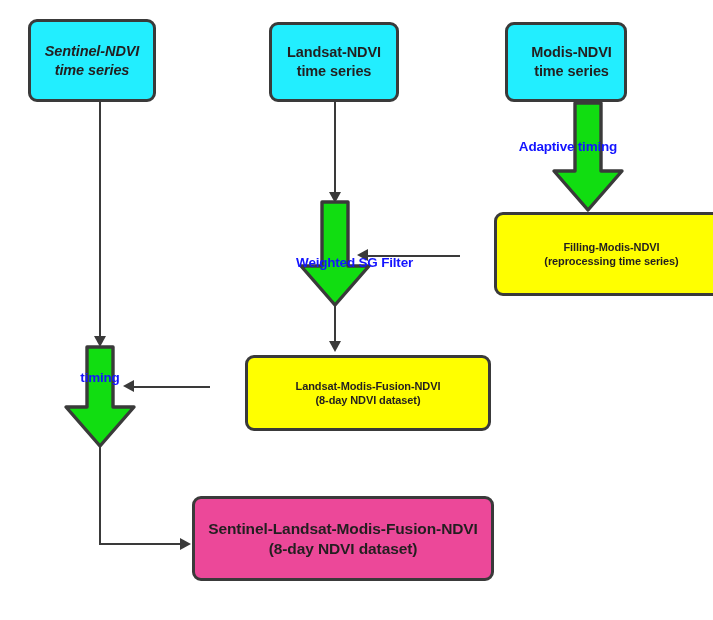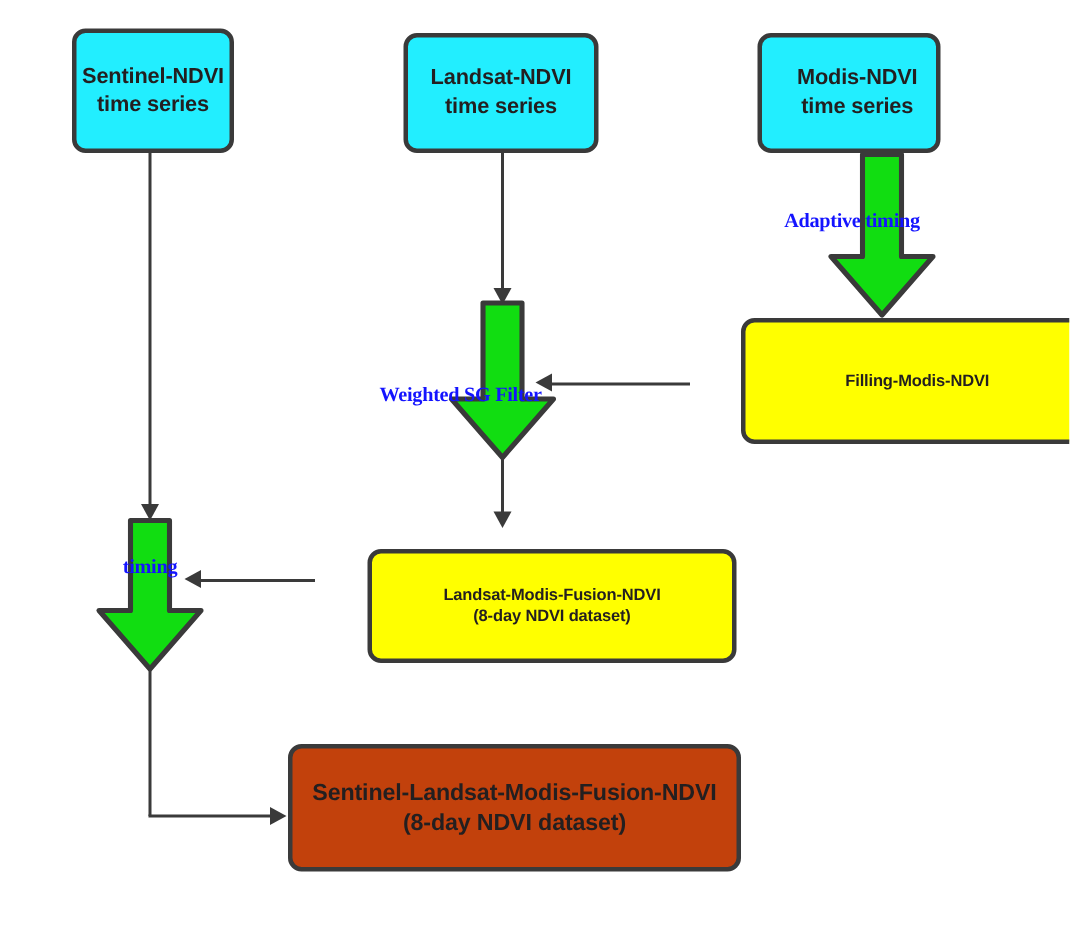--- a/index.html
+++ b/index.html
@@ -28,21 +28,21 @@
     font-weight: bold;
     line-height: 1.28;
     letter-spacing: -0.1px;
     z-index: 3;
   }
   .node .lines { display: block; }
   .node .lines span { display: block; white-space: nowrap; }
 
   .node-cyan { background: #22eeff; font-size: 14.5px; }
   .node-yellow { background: #ffff00; font-size: 11px; margin-left: 36px; }
-  .node-red { background: #c2410c; font-size: 15.5px; }
+  .node-red { background: #ec4899; font-size: 15.5px; }
 
   
   .conn {
     position: absolute;
     background: #3a3a3a;
     z-index: 1;
   }
   .conn-v { width: 2px; }
   .conn-h { height: 2px; }
 
@@ -84,21 +84,21 @@
     position: absolute;
     color: #1414ff;
     font-weight: bold;
     font-size: 13.5px;
     line-height: 1.25;
     text-align: center;
     white-space: nowrap;
     z-index: 5;
     letter-spacing: -0.2px;
   }
-  .step-label span { display: block; font-family: Liberation Serif, serif; }
+  .step-label span { display: block; }
 </style>
 </head>
 <body>
 
 <div id="canvas">
 
   <div class="conn conn-v" style="left:99px; top:101px; height:237px;"></div>
   <div class="arrowhead-down" style="left:94px; top:336px;"></div>
 
   <div class="conn conn-v" style="left:334px; top:101px; height:94px;"></div>
@@ -132,29 +132,29 @@
   <div class="big-arrow" style="left:63px; top:345px;">
     <svg width="74" height="104" viewBox="0 0 74 104">
       <polygon points="24,2 50,2 50,62 71,62 37,101 3,62 24,62" fill="#11dd11" stroke="#3a3a3a" stroke-width="3.4" stroke-linejoin="round"></polygon>
     </svg>
   </div>
 
   <div class="step-label" style="left:493px; top:139px; width:150px;">
     <span>Adaptive timing</span>
   </div>
 
-  <div class="step-label" style="left:253px; top:255px; width:160px; text-align:left;">
+  <div class="step-label" style="left:253px; top:255px; width:160px; text-align:right;">
     <span>Weighted SG Filter</span>
   </div>
 
   <div class="step-label" style="left:41px; top:370px; width:118px;">
     <span>timing</span>
   </div>
 
-  <div class="node node-cyan" style="left:48px; top:19px; width:108px; height:83px;">
+  <div class="node node-cyan" style="left:28px; top:19px; width:128px; height:83px;font-style:italic;">
     <div class="lines">
       <span>Sentinel-NDVI</span>
       <span>time series</span>
     </div>
   </div>
 
   <div class="node node-cyan" style="left:269px; top:22px; width:130px; height:80px;">
     <div class="lines">
       <span>Landsat-NDVI</span>
       <span>time series</span>
@@ -164,24 +164,25 @@
   <div class="node node-cyan" style="left:505px; top:22px; width:122px; height:80px;padding-left:11px;">
     <div class="lines">
       <span>Modis-NDVI</span>
       <span>time series</span>
     </div>
   </div>
 
   <div class="node node-yellow" style="left:458px; top:212px; width:235px; height:84px;">
     <div class="lines">
       <span>Filling-Modis-NDVI</span>
+      <span>(reprocessing time series)</span>
     </div>
   </div>
 
-  <div class="node node-yellow" style="left:209px; top:366px; width:246px; height:76px;">
+  <div class="node node-yellow" style="left:209px; top:355px; width:246px; height:76px;">
     <div class="lines">
       <span>Landsat-Modis-Fusion-NDVI</span>
       <span>(8-day NDVI dataset)</span>
     </div>
   </div>
 
   <div class="node node-red" style="left:192px; top:496px; width:302px; height:85px;">
     <div class="lines">
       <span>Sentinel-Landsat-Modis-Fusion-NDVI</span>
       <span>(8-day NDVI dataset)</span>

